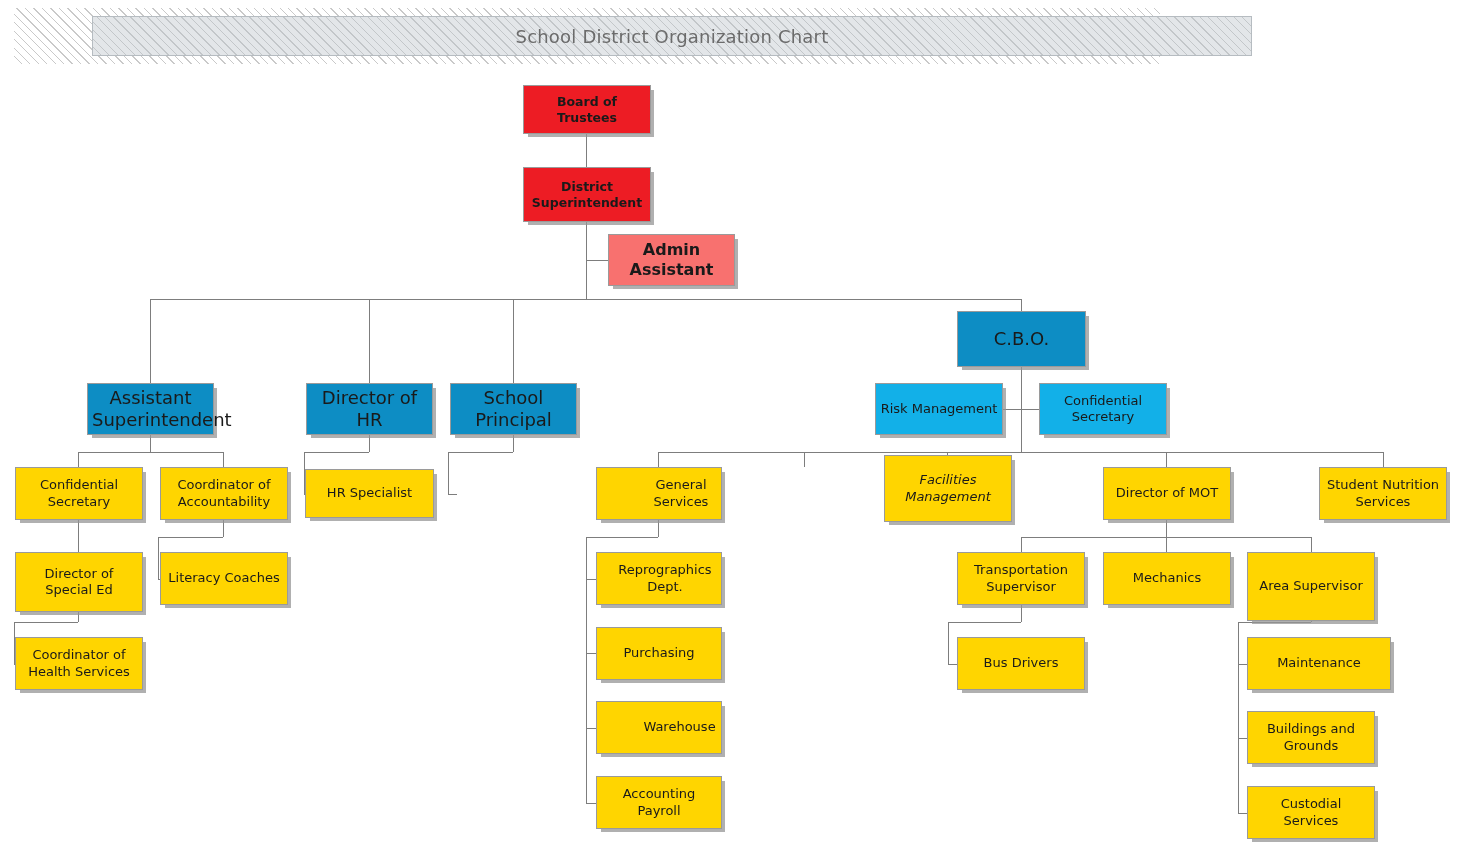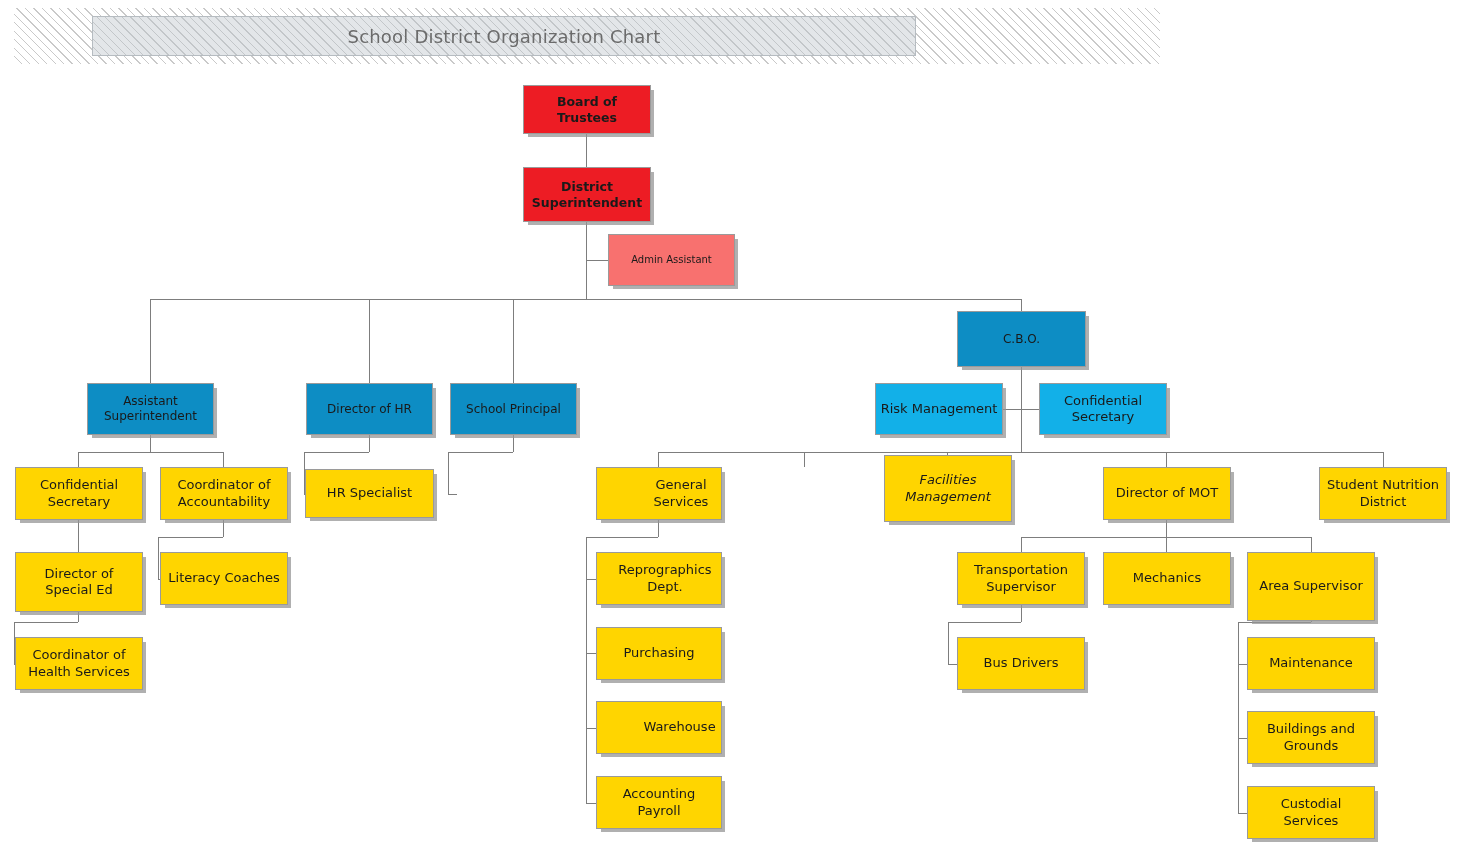--- a/index.html
+++ b/index.html
@@ -29,21 +29,21 @@
     background-image: repeating-linear-gradient(
       45deg,
       #ffffff 0px, #ffffff 5px,
       #c9c9c9 5px, #c9c9c9 6px
     );
   }
   #title-box {
     position: absolute;
     left: 92px;
     top: 16px;
-    width: 824px;
+    width: 1160px;
     height: 40px;
     background-color: #d4d9dd;
     background-image: repeating-linear-gradient(
       45deg,
       rgba(255,255,255,0.35) 0px, rgba(255,255,255,0.35) 5px,
       rgba(150,150,150,0.28) 5px, rgba(150,150,150,0.28) 6px
     );
     border: 1px solid #b6bcc1;
     display: flex;
     align-items: center;
@@ -69,22 +69,22 @@
     line-height: 1.25;
     color: #1a1a1a;
     box-shadow: 4px 4px 0 -1px rgba(150,150,150,0.75);
     padding: 2px 4px;
   }
   .node span {
     display: block;
     width: 100%;
   }
   .lvl-red       { background: #ED1C24; font-weight: bold; font-size: 12.5px; }
-  .lvl-salmon    { background: #F8716F; font-size: 10px; }
-  .lvl-blue-dark { background: #0D8DC4; font-size: 12px; }
+  .lvl-salmon    { background: #F8716F; font-size: 16px; font-weight: bold; }
+  .lvl-blue-dark { background: #0D8DC4; font-size: 18px; }
   .lvl-blue-lite { background: #12B0E8; font-size: 13px; }
   .lvl-yellow    { background: #FFD500; font-size: 13px; }
 
   
   .ln {
     position: absolute;
     background: #7d7d7d;
   }
   .ln.h { height: 1px; }
   .ln.v { width: 1px; }
@@ -231,21 +231,21 @@
 
   <div class="node lvl-yellow" style="left:884px; top:455px; width:128px; height:67px;font-style:italic;">
     <span>Facilities Management</span>
   </div>
 
   <div class="node lvl-yellow" style="left:1103px; top:467px; width:128px; height:53px;">
     <span>Director of MOT</span>
   </div>
 
   <div class="node lvl-yellow" style="left:1319px; top:467px; width:128px; height:53px;">
-    <span>Student Nutrition District</span>
+    <span>Student Nutrition Services</span>
   </div>
 
   <div class="node lvl-yellow" style="left:15px; top:552px; width:128px; height:60px;">
     <span>Director of Special Ed</span>
   </div>
 
   <div class="node lvl-yellow" style="left:160px; top:552px; width:128px; height:53px;">
     <span>Literacy Coaches</span>
   </div>
 
@@ -278,21 +278,21 @@
   </div>
 
   <div class="node lvl-yellow" style="left:15px; top:637px; width:128px; height:53px;">
     <span>Coordinator of Health Services</span>
   </div>
 
   <div class="node lvl-yellow" style="left:957px; top:637px; width:128px; height:53px;">
     <span>Bus Drivers</span>
   </div>
 
-  <div class="node lvl-yellow" style="left:1247px; top:637px; width:128px; height:53px;">
+  <div class="node lvl-yellow" style="left:1247px; top:637px; width:144px; height:53px;">
     <span>Maintenance</span>
   </div>
 
   <div class="node lvl-yellow" style="left:1247px; top:711px; width:128px; height:53px;">
     <span>Buildings and Grounds</span>
   </div>
 
   <div class="node lvl-yellow" style="left:1247px; top:786px; width:128px; height:53px;">
     <span>Custodial Services</span>
   </div>

